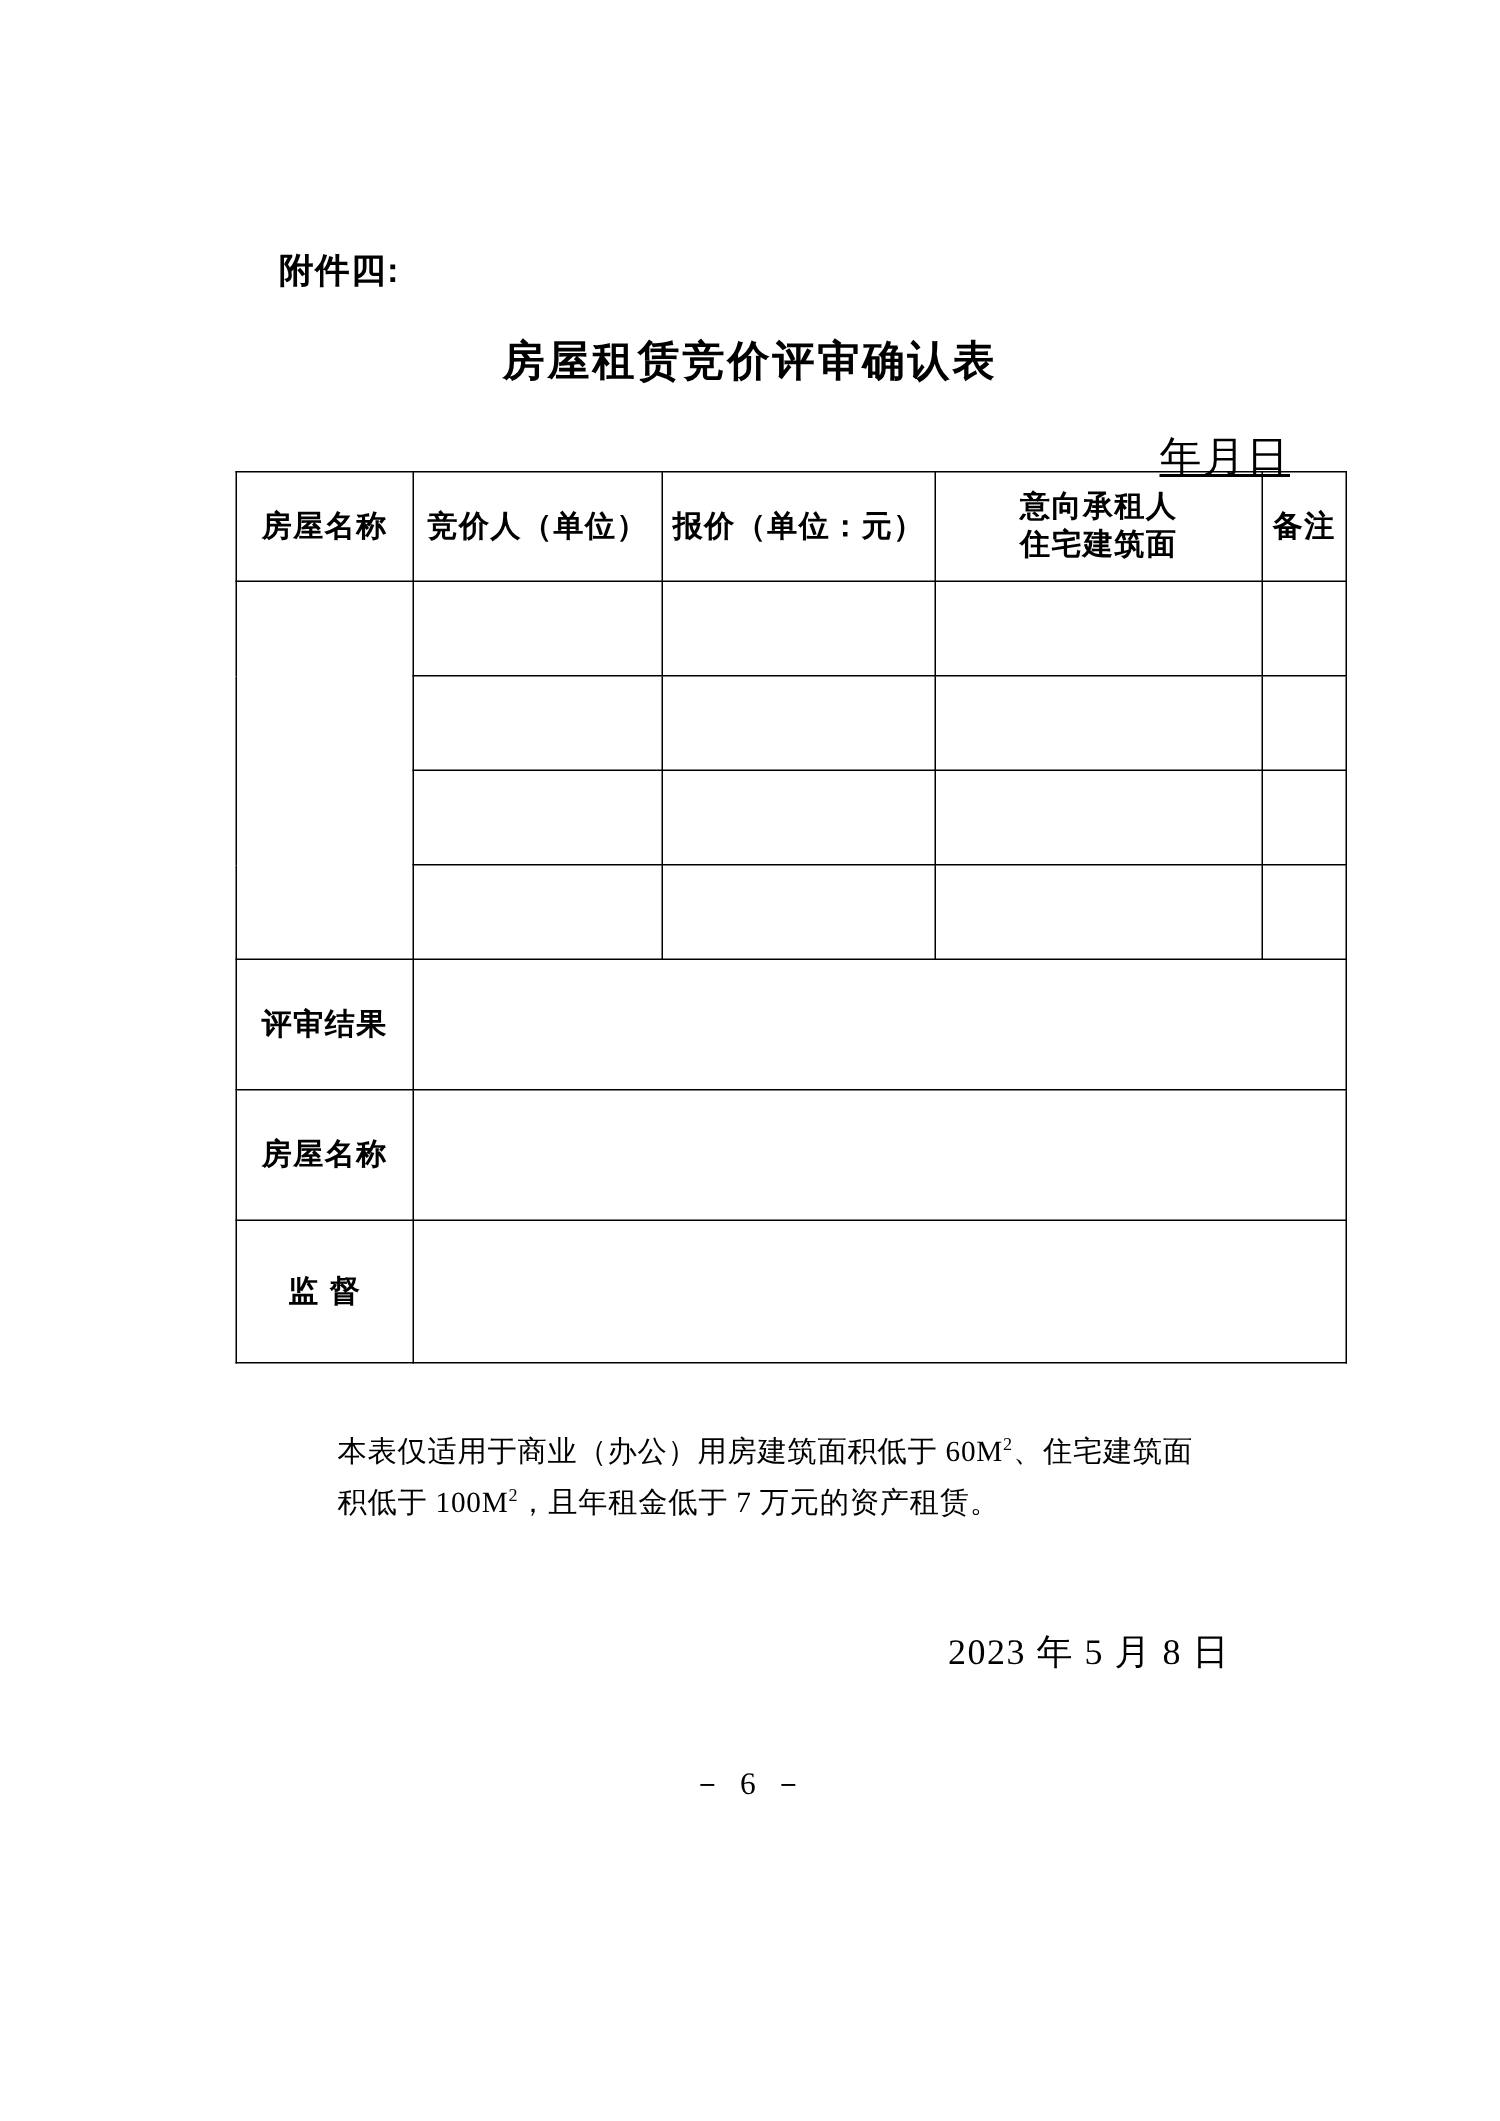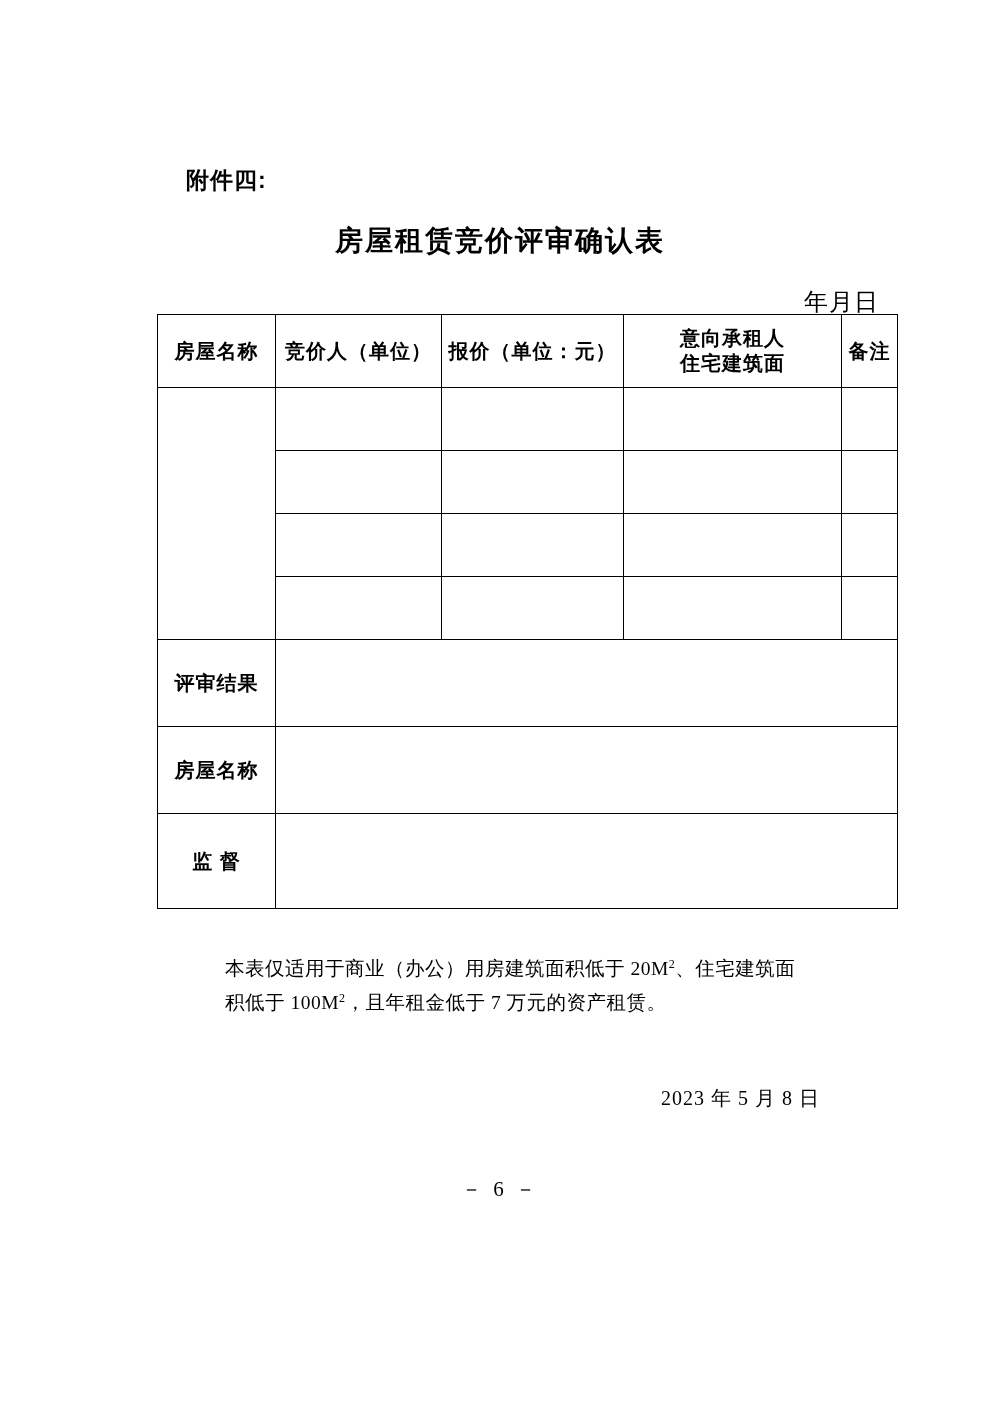--- a/index.html
+++ b/index.html
@@ -36,25 +36,26 @@
     right: 0;
     top: 222px;
     text-align: center;
     font-family: "Liberation Sans", "DejaVu Sans", sans-serif;
     font-size: 28px;
     font-weight: bold;
     letter-spacing: 2px;
   }
   .date-line {
     position: absolute;
-    right: 121px;
+    right: 140px;
     top: 286px;
     font-family: "Liberation Serif", "DejaVu Serif", serif;
-    font-size: 24px;
-    letter-spacing: 1px;
+    font-size: 28px;
+    letter-spacing: 1px;
+    text-decoration: underline;
   }
   table.main-table {
     position: absolute;
     left: 130px;
     top: 314px;
     width: 740px;
     border-collapse: collapse;
     table-layout: fixed;
     margin-left: 27px;
   }
@@ -102,21 +103,21 @@
   }
   sup {
     font-size: 0.62em;
     vertical-align: super;
   }
   .sign-date {
     position: absolute;
     right: 180px;
     top: 1085px;
     font-family: "Liberation Serif", "DejaVu Serif", serif;
-    font-size: 20px;
+    font-size: 24px;
     letter-spacing: 1px;
   }
   .page-number {
     position: absolute;
     left: 0;
     right: 0;
     top: 1175px;
     text-align: center;
     font-family: "Liberation Serif", "DejaVu Serif", serif;
     font-size: 21px;
@@ -190,21 +191,21 @@
       </tr>
       <tr>
         <td class="tall-cell-2">监 督</td>
         <td class="tall-cell-2" colspan="4"></td>
       </tr>
     </tbody>
   </table>
 
   <div class="note">
     <span class="indent">
-      <span>本表仅适用于商业（办公）用房建筑面积低于 20M</span><sup>2</sup><span>、住宅建筑面</span>
+      <span>本表仅适用于商业（办公）用房建筑面积低于 60M</span><sup>2</sup><span>、住宅建筑面</span>
     </span>
     <span class="indent">
       <span>积低于 100M</span><sup>2</sup><span>，且年租金低于 7 万元的资产租赁。</span>
     </span>
   </div>
 
   <div class="sign-date">2023 年 5 月 8 日</div>
 
   <div class="page-number">－ 6 －</div>
 

